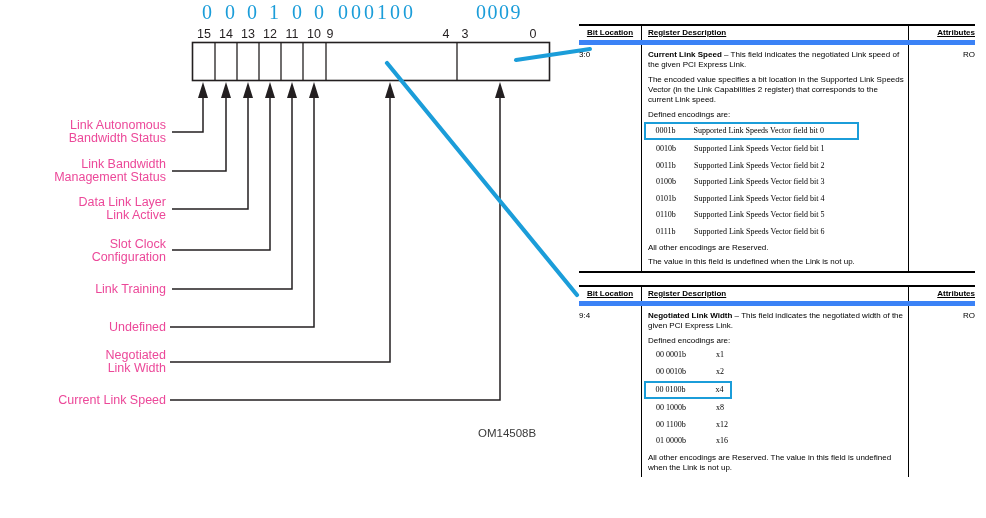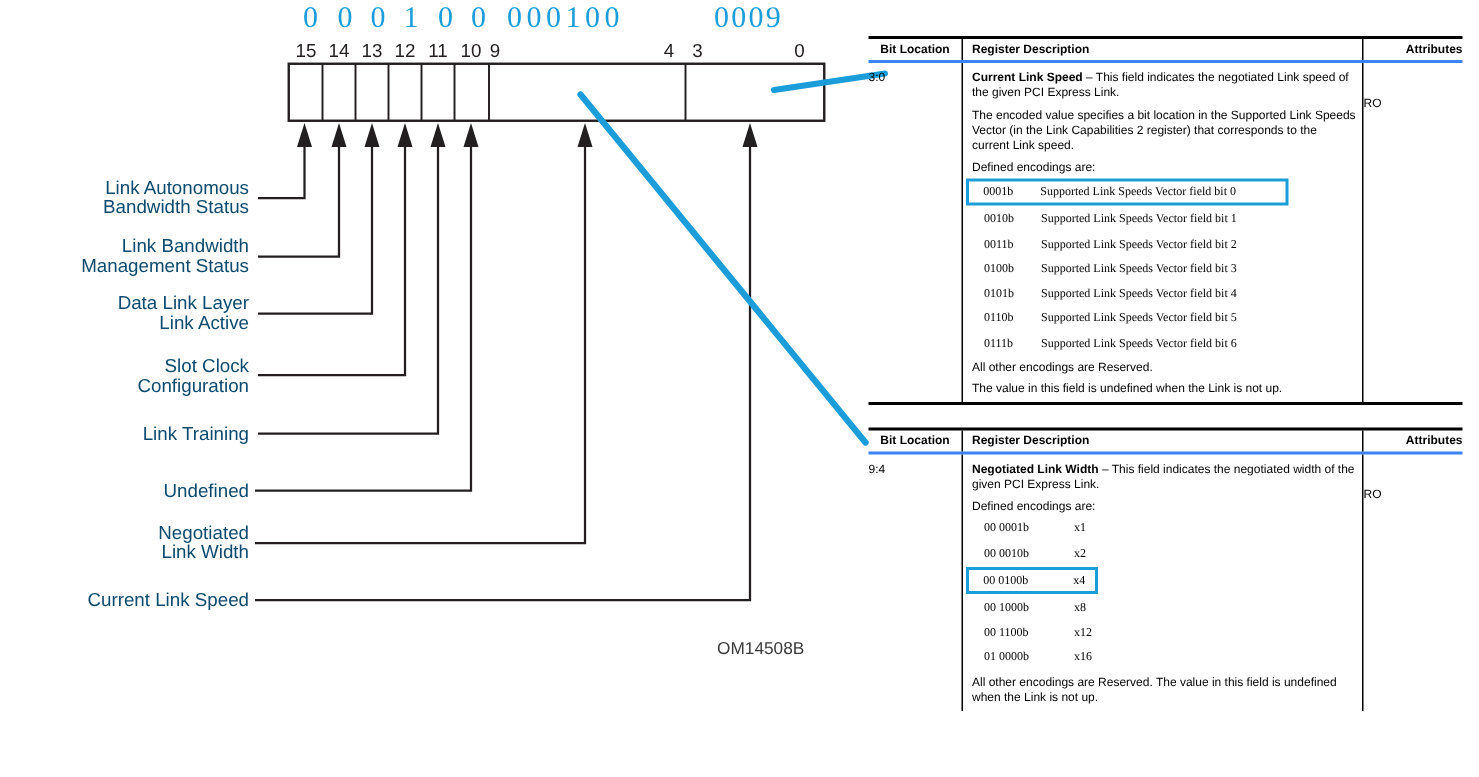--- a/index.html
+++ b/index.html
@@ -35,21 +35,21 @@
     white-space: nowrap;
   }
 
   .lbl {
     position: absolute;
     left: 0;
     width: 166px;
     text-align: right;
     font-size: 12.5px;
     line-height: 12.5px;
-    color: #0c4a6e;
+    color: #ec4899;
   }
 
   .figid {
     position: absolute;
     left: 478px; top: 427px;
     font-size: 11.5px;
     color: #3a3a3a;
   }
 
   
@@ -59,30 +59,31 @@
     width: 396px;
     font-size: 8px;
     line-height: 10px;
     color: #000;
   }
   #table1 { top: 24px; }
   #table2 { top: 285px; }
   .thead {
     display: flex;
     border-top: 2px solid #000;
-    border-bottom: 2px solid #3b82f6;
+    border-bottom: 5px solid #3b82f6;
     font-weight: bold;
+    text-decoration: underline;
   }
   .thead .c1 { width: 62px; text-align: center; padding: 2px 0; }
   .thead .c2 { width: 267px; border-left: 1.5px solid #000; padding: 2px 0 2px 6px; }
   .thead .c3 { flex: 1; border-left: 1.5px solid #000; text-align: right; padding: 2px 0; }
   .tbody { display: flex; }
   .tbody .c1 { width: 62px; text-align: left; padding-top: 5px; }
   .tbody .c2 { width: 267px; border-left: 1.5px solid #000; padding: 5px 4px 4px 6px; }
-  .tbody .c3 { flex: 1; border-left: 1.5px solid #000; text-align: left; padding-top: 22px; }
+  .tbody .c3 { flex: 1; border-left: 1.5px solid #000; text-align: right; padding-top: 5px; }
   #table1 .tbody { border-bottom: 2px solid #000; min-height: 221px; }
 
   .p  { margin-bottom: 5px; }
   .pd { margin-bottom: 4px; }
   .enc-row { display: flex; margin-bottom: 6.5px; font-family: Liberation Serif, serif; }
   .enc-code { flex: none; width: 38px; margin-left: 8px; }
   #table2 .enc-code { width: 60px; }
   .hl {
     border: 2.5px solid #1b9dd9;
     width: 215px;

